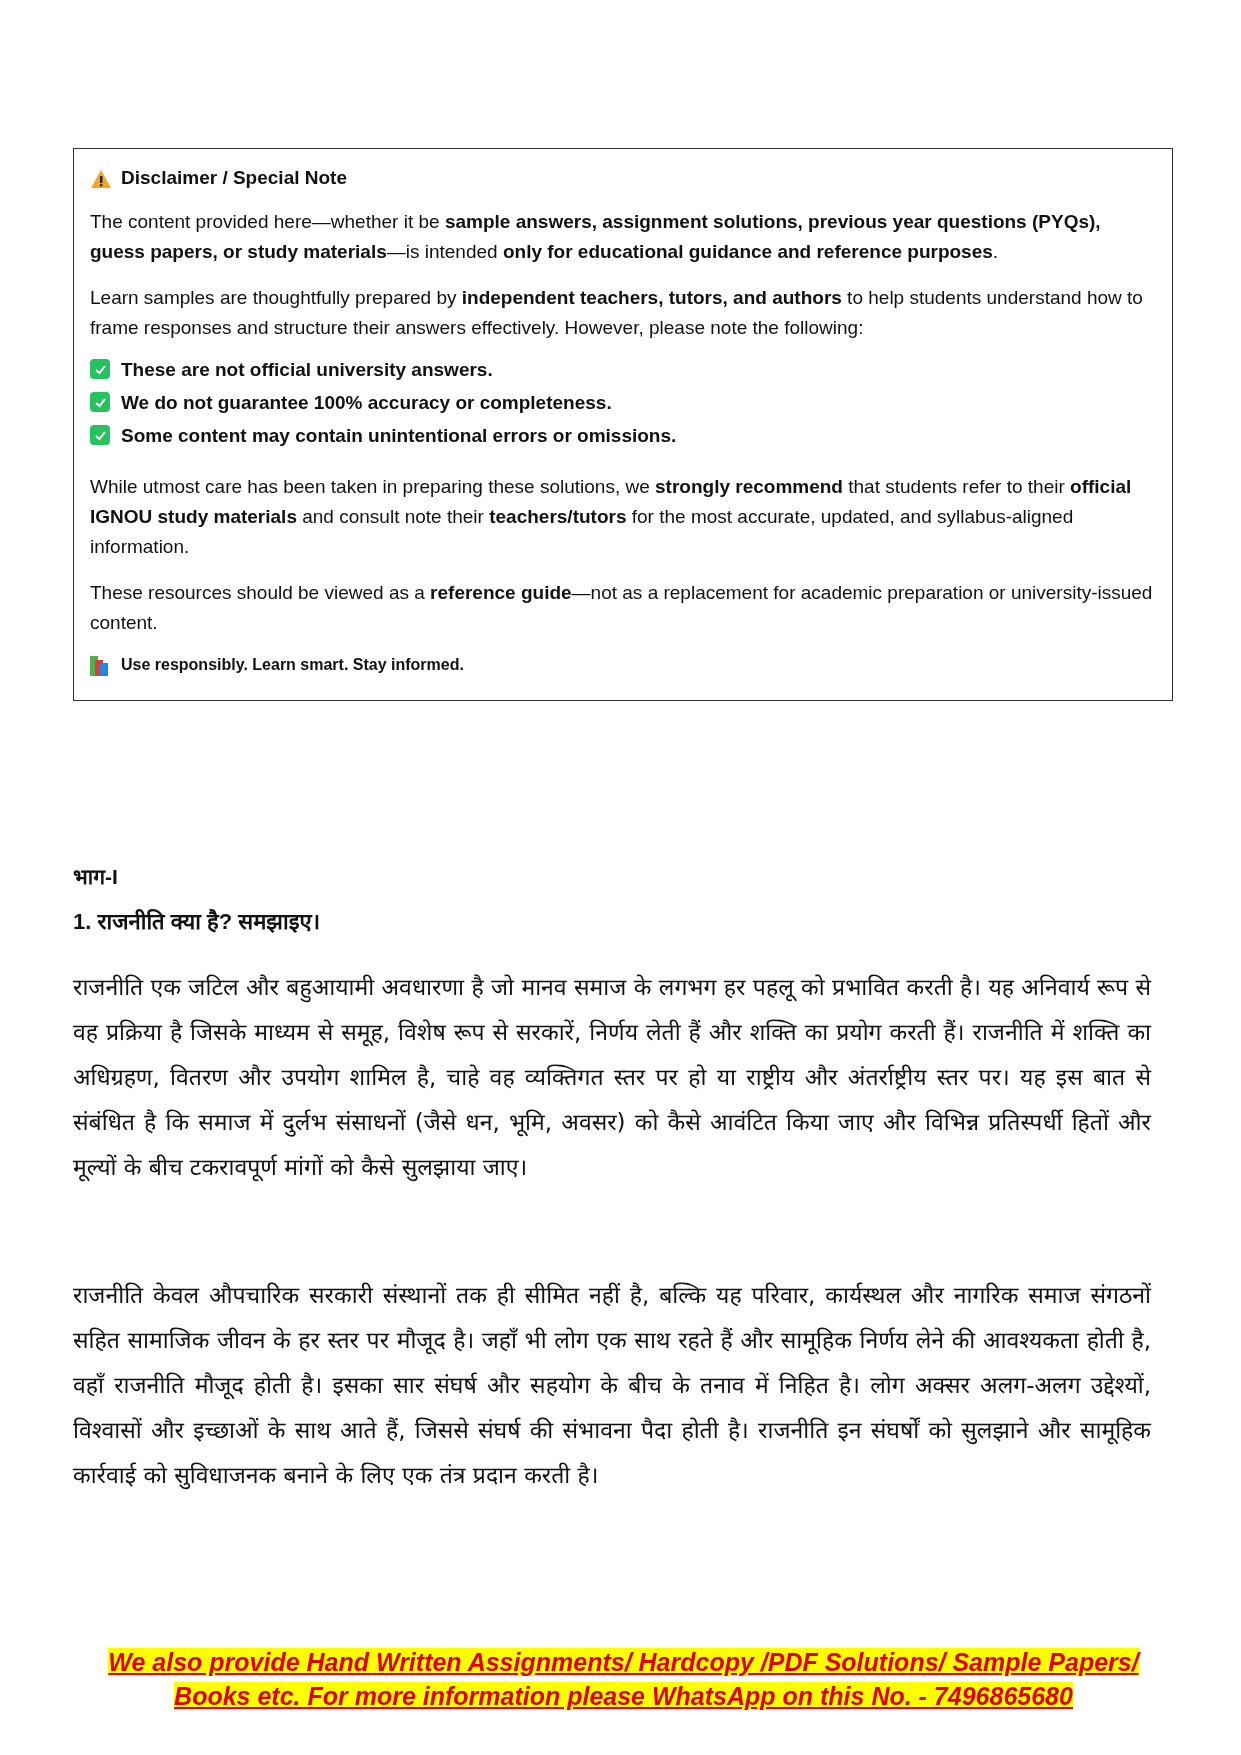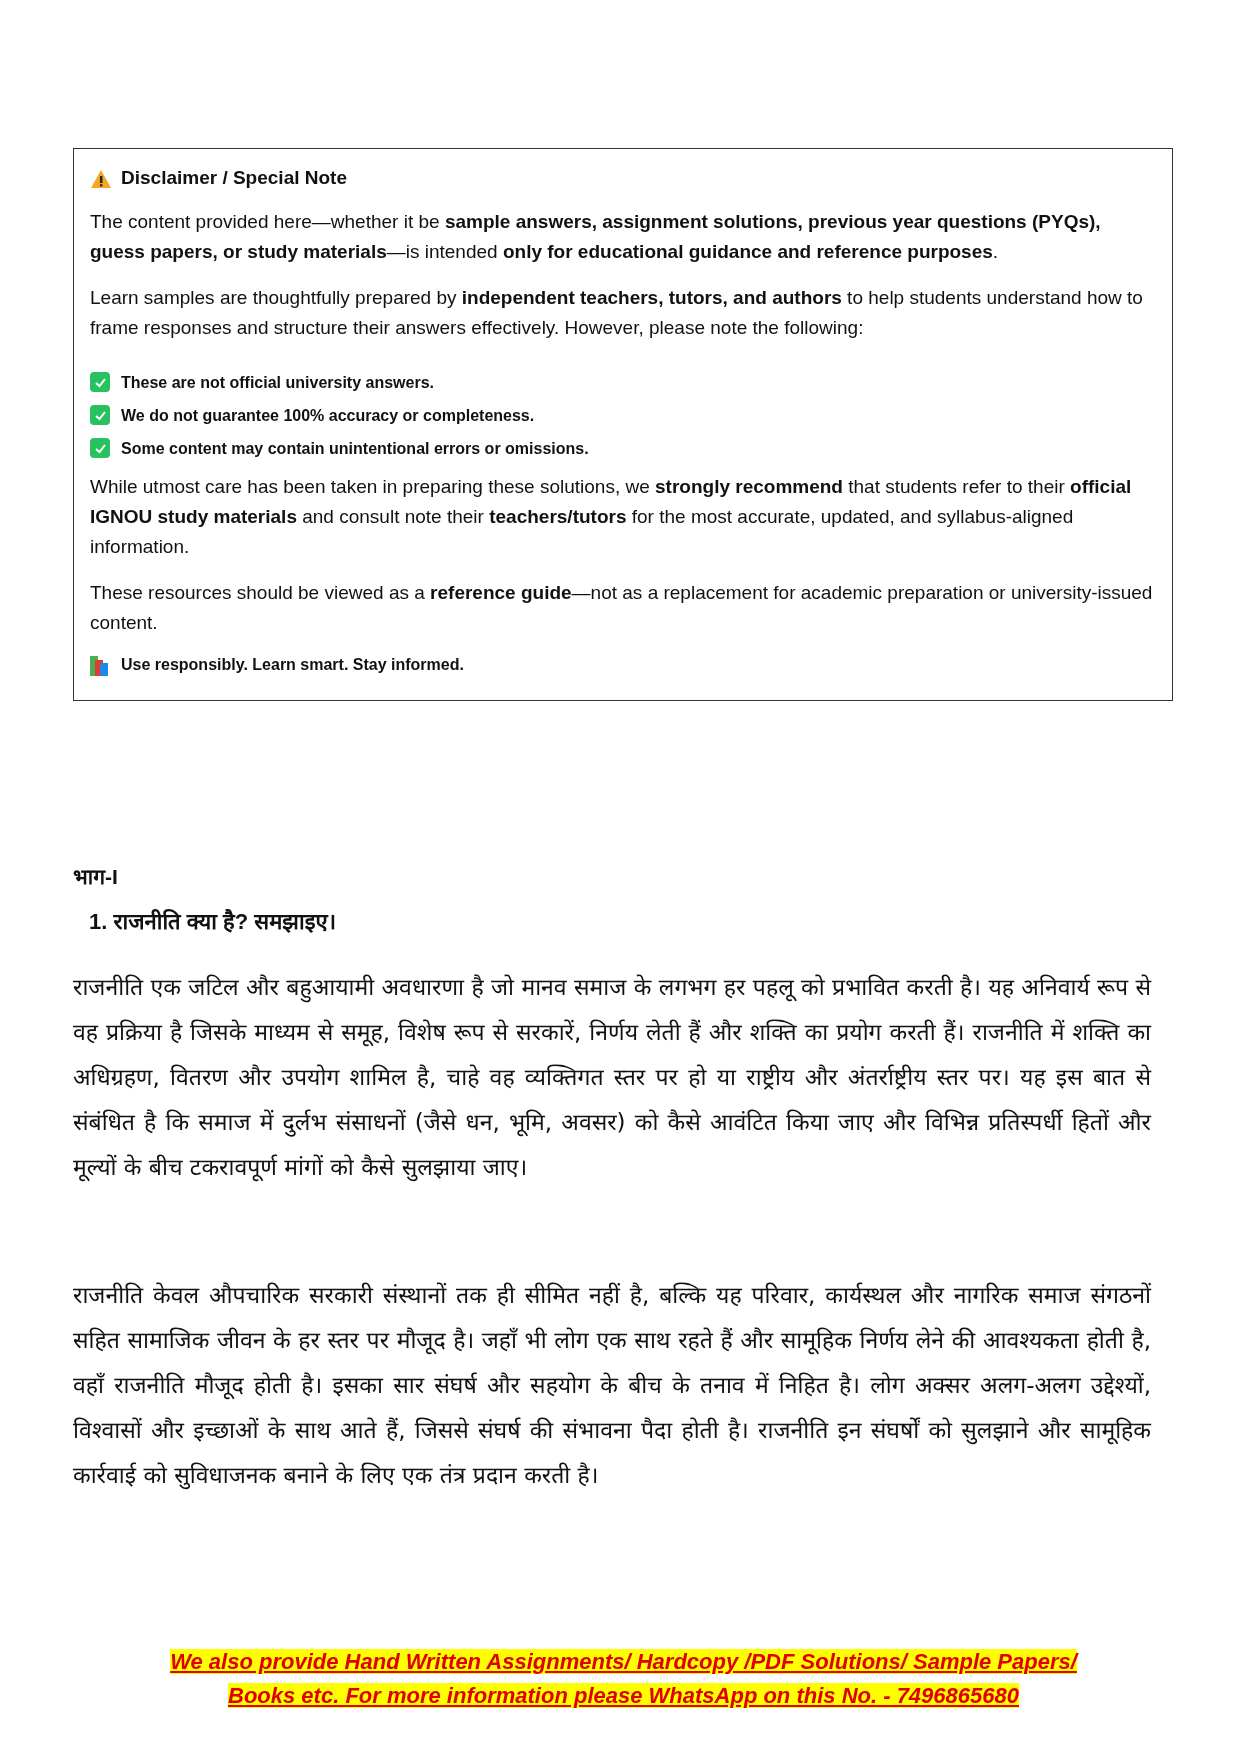--- a/index.html
+++ b/index.html
@@ -5,36 +5,36 @@
   html, body { margin: 0; padding: 0; background: #ffffff; }
   body { width: 1241px; height: 1755px; position: relative; overflow: hidden;
          font-family: "Liberation Sans", "DejaVu Sans", sans-serif; color: #111; }
   .disclaimer-box { position: absolute; left: 73px; top: 148px; width: 1100px; height: 553px;
          border: 1.5px solid #333; box-sizing: border-box; padding: 14px 16px 0 16px; }
   .disc-title { font-size: 19px; font-weight: bold; display: flex; align-items: flex-end; margin: 4px 0 18px 0; }
   .warn-icon { width: 22px; height: 20px; margin-right: 9px; display: inline-block; }
   .disc-p { font-size: 19px; line-height: 30px; margin: 0 0 16px 0; }
   .disc-p b { font-weight: bold; }
   .check-list { margin: 0 0 14px 0; padding: 0; list-style: none; }
-  .check-item { display: flex; align-items: flex-end; font-size: 16px; font-weight: bold; height: 33px; }
+  .check-item { display: flex; align-items: flex-start; font-size: 19px; font-weight: bold; height: 33px; }
   .check-icon { width: 20px; height: 20px; border-radius: 4px; background: #27c160; margin-right: 11px;
          display: inline-flex; align-items: center; justify-content: center; flex: none; }
   .books-icon { width: 20px; height: 22px; margin-right: 11px; display: inline-block; position: relative; }
   .books-icon span { position: absolute; bottom: 0; width: 8px; }
   .closing { font-size: 16px; font-weight: bold; display: flex; align-items: center; margin-top: 2px; }
 
   .section-label { position: absolute; left: 73px; top: 838px; font-size: 21px; font-weight: bold; margin-top: 24px; }
-  .question { position: absolute; left: 89px; top: 905px; font-size: 22px; font-weight: bold; }
+  .question { position: absolute; left: 73px; top: 905px; font-size: 22px; font-weight: bold; }
   .answer { position: absolute; left: 73px; width: 1078px; font-size: 23px; line-height: 45px;
          margin: 0; text-align: justify; font-family: "DejaVu Sans", sans-serif; }
   .para1 { top: 965px; }
   .para2 { top: 1273px; }
 
   .promo { position: absolute; left: 96px; top: 1645px; width: 1055px; text-align: center;
-         font-size: 22px; font-weight: bold; font-style: italic; line-height: 34px; }
+         font-size: 25px; font-weight: bold; font-style: italic; line-height: 34px; }
   .promo span { background: #ffff00; color: #e00000; text-decoration: underline; text-decoration-color: #e00000; }
 </style>
 </head>
 <body>
 
 <div class="disclaimer-box">
   <div class="disc-title">
     <svg class="warn-icon" viewBox="0 0 22 20">
       <polygon points="11,1 21,19 1,19" fill="#f5a623"></polygon>
       <rect x="10" y="7" width="2.4" height="7" fill="#222"></rect>

